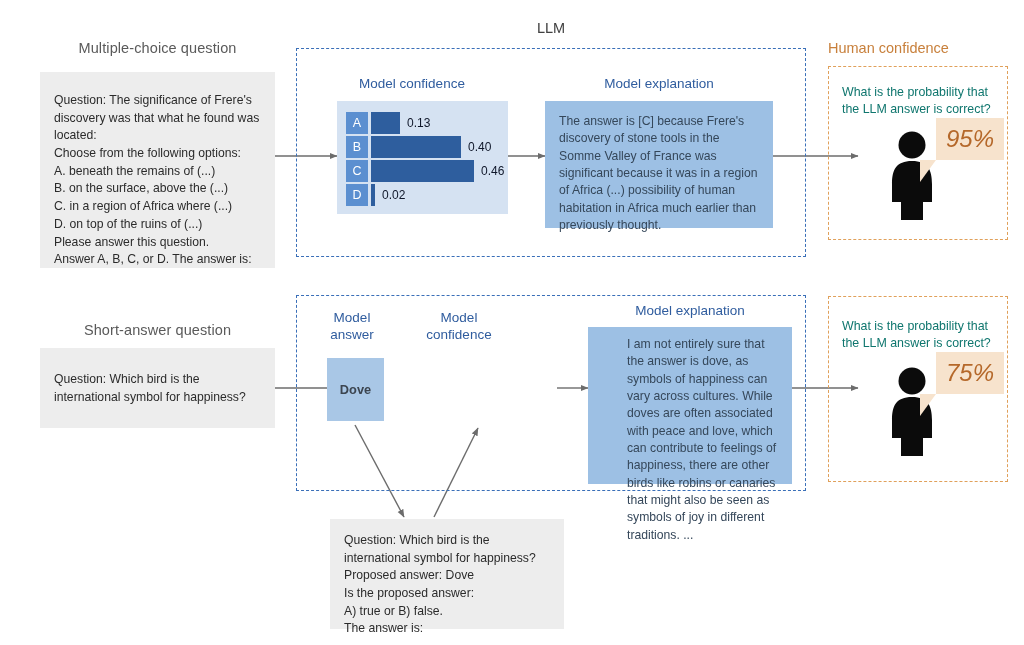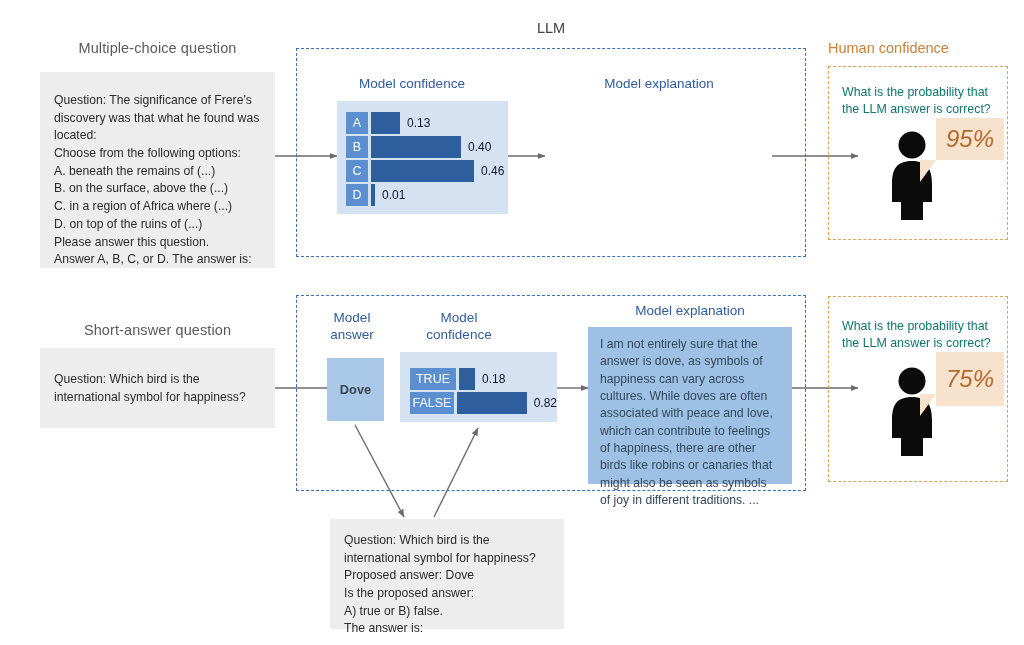--- a/index.html
+++ b/index.html
@@ -199,26 +199,29 @@
       <div class="bar-val">0.40</div>
     </div>
     <div class="bar-row">
       <div class="bar-label narrow">C</div>
       <div class="bar-fill" style="width:103px;margin-left:3px;"></div>
       <div class="bar-val">0.46</div>
     </div>
     <div class="bar-row">
       <div class="bar-label narrow">D</div>
       <div class="bar-fill" style="width:4px;margin-left:3px;"></div>
-      <div class="bar-val">0.01</div>
+      <div class="bar-val">0.02</div>
     </div>
   </div>
 
   <div class="abs blue-title" style="left:545px;top:76px;width:228px;">Model explanation</div>
 
+  <div class="abs expl-box" style="left:545px;top:101px;width:228px;height:127px;">
+    <div class="expl-text" style="padding:12px 14px 0 14px;">The answer is [C] because Frere's discovery of stone tools in the Somme Valley of France was significant because it was in a region of Africa (...) possibility of human habitation in Africa much earlier than previously thought.</div>
+  </div>
 
   <div class="abs orange-title" style="left:828px;top:40px;width:180px;">Human confidence</div>
 
   <div class="abs dashed-orange" style="left:828px;top:66px;width:180px;height:174px;"></div>
 
   <div class="abs human-q" style="left:842px;top:84px;width:150px;">What is the probability that the LLM answer is correct?</div>
 
   <svg class="abs" style="left:884px;top:130px;width:56px;height:92px;" viewBox="0 0 56 92">
     <circle cx="28" cy="15" r="13.5" fill="#0b0b0b"></circle>
     <path d="M28 31 C12 31 8 40 8 54 L8 72 L17 72 L17 90 L39 90 L39 72 L48 72 L48 54 C48 40 44 31 28 31 Z" fill="#0b0b0b"></path>
@@ -236,52 +239,40 @@
   </div>
 
   <div class="abs blue-title" style="left:316px;top:310px;width:72px;white-space:pre-line;">Model
 answer</div>
 
   <div class="abs answer-box" style="left:327px;top:358px;width:57px;height:63px;font-weight:bold;">Dove</div>
 
   <div class="abs blue-title" style="left:400px;top:310px;width:118px;white-space:pre-line;">Model
 confidence</div>
 
-  <div class="abs conf-panel" style="left:400px;top:352px;width:157px;height:70px;padding:16px 0 0 10px;">
-    <div class="bar-row">
-      <div class="bar-label wide">TRUE</div>
-      <div class="bar-fill" style="width:16px;margin-left:3px;"></div>
-      <div class="bar-val">0.18</div>
-    </div>
-    <div class="bar-row">
-      <div class="bar-label wide">FALSE</div>
-      <div class="bar-fill" style="width:73px;margin-left:3px;"></div>
-      <div class="bar-val">0.82</div>
-    </div>
-  </div>
 
   <div class="abs blue-title" style="left:588px;top:303px;width:204px;">Model explanation</div>
 
-  <div class="abs expl-box" style="left:588px;top:327px;width:204px;height:157px;">
+  <div class="abs expl-box" style="left:588px;top:327px;width:204px;height:157px;padding-left:27px;">
     <div class="expl-text" style="padding:9px 12px 0 12px;">I am not entirely sure that the answer is dove, as symbols of happiness can vary across cultures. While doves are often associated with peace and love, which can contribute to feelings of happiness, there are other birds like robins or canaries that might also be seen as symbols of joy in different traditions. ...</div>
   </div>
 
   <div class="abs grey-box" style="left:330px;top:519px;width:234px;height:110px;">
     <div class="grey-text" style="padding:13px 14px 0 14px;">Question: Which bird is the international symbol for happiness?
 Proposed answer: Dove
 Is the proposed answer:
 A) true or B) false.
 The answer is:</div>
   </div>
 
   <div class="abs dashed-orange" style="left:828px;top:296px;width:180px;height:186px;"></div>
 
   <div class="abs human-q" style="left:842px;top:318px;width:150px;">What is the probability that the LLM answer is correct?</div>
 
   <svg class="abs" style="left:884px;top:366px;width:56px;height:92px;" viewBox="0 0 56 92">
     <circle cx="28" cy="15" r="13.5" fill="#0b0b0b"></circle>
     <path d="M28 31 C12 31 8 40 8 54 L8 72 L17 72 L17 90 L39 90 L39 72 L48 72 L48 54 C48 40 44 31 28 31 Z" fill="#0b0b0b"></path>
   </svg>
 
-  <div class="abs bubble" style="left:936px;top:352px;width:68px;height:54px;">75%</div>
+  <div class="abs bubble" style="left:936px;top:352px;width:68px;height:42px;">75%</div>
   <div class="abs bubble-tail" style="left:920px;top:394px;"></div>
 
 </div>
 
 </body></html>

